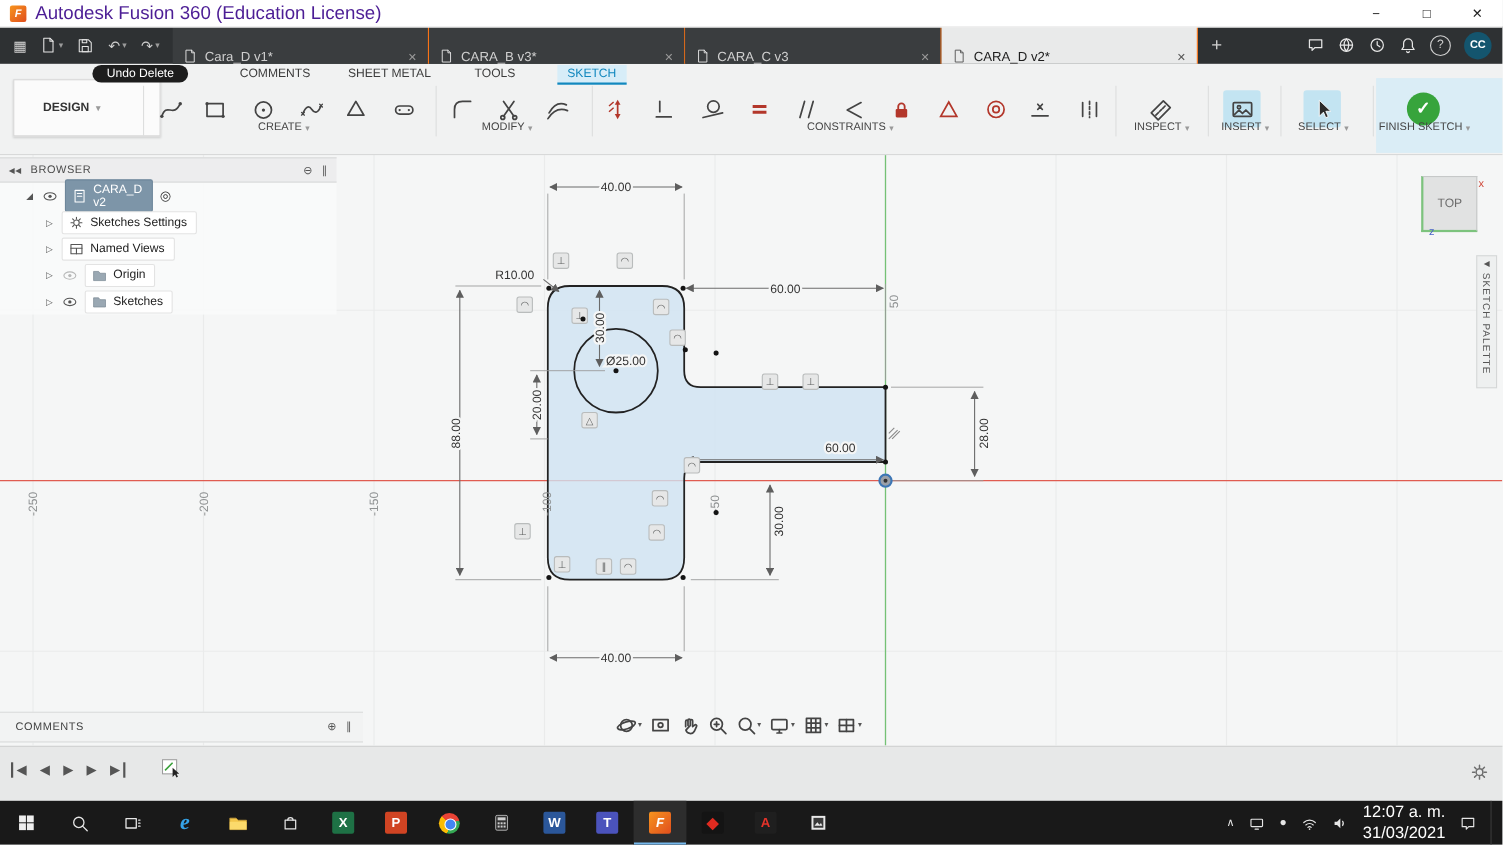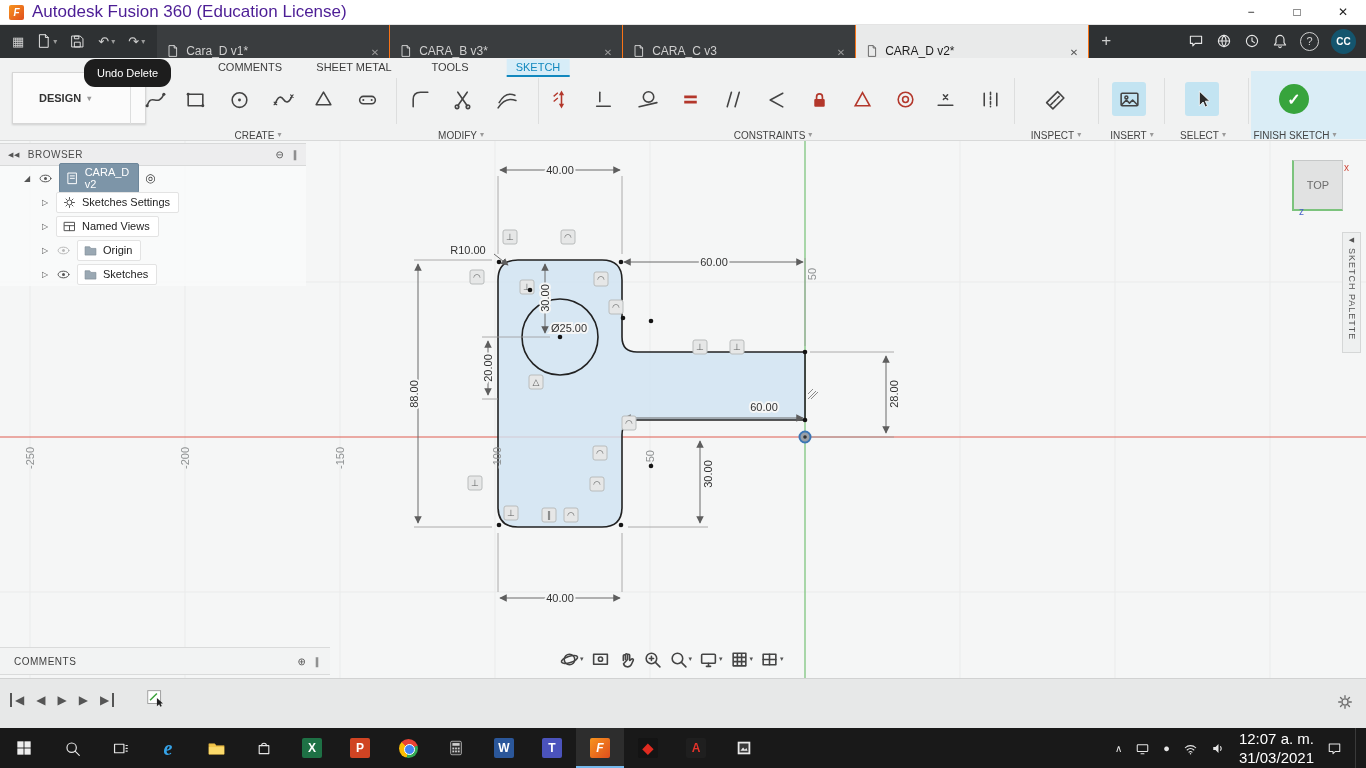--- a/index.html
+++ b/index.html
@@ -40,26 +40,26 @@
 
   
   .toolbar{position:absolute;top:58px;left:0;width:100%;height:82px;background:#f1f2f2;
     border-bottom:1px solid #d8d9d9;z-index:40}
   .menu-item{position:absolute;top:1px;transform:translateX(-50%);font-size:11px;color:#3c3c3c;
     padding:2px 9px;white-space:nowrap}
   .menu-item.active{color:#1288be;background:#d7edf8;border-bottom:2px solid #1288be}
   .design-box{position:absolute;left:12px;top:14px;width:106px;height:50px;background:#fbfbfb;
     border:1px solid #d6d6d6;box-shadow:0 1px 2px rgba(0,0,0,.15);display:flex;align-items:center;
     padding-left:26px;font-size:11px;font-weight:bold;color:#333;gap:6px}
-  .toast{position:absolute;left:84px;top:1px;height:28px;padding:0 13px;background:#1d1d1d;color:#fff;
+  .toast{position:absolute;left:84px;top:1px;height:16px;padding:0 13px;background:#1d1d1d;color:#fff;
     font-size:11px;border-radius:11px;display:flex;align-items:center;z-index:60;white-space:nowrap}
   .tbi{position:absolute;top:22px;width:38px;height:38px;display:flex;align-items:center;justify-content:center}
   .tbi svg{width:23px;height:23px}
-  .tbl{position:absolute;top:72px;transform:translateX(-50%);font-size:10px;color:#444;
-    display:flex;gap:3px;align-items:flex-start;white-space:nowrap}
+  .tbl{position:absolute;top:52px;transform:translateX(-50%);font-size:10px;color:#444;
+    display:flex;gap:3px;align-items:flex-end;white-space:nowrap}
   .tbsep{position:absolute;top:20px;height:46px;width:1px;background:#dddede}
   .finish-bg{position:absolute;left:1251px;top:13px;right:0;bottom:1px;background:#daedf6}
   .chip-blue{background:#c3e4f2;border-radius:3px}
   .finish-circle{width:30px;height:30px;border-radius:50%;background:#37a43c;color:#fff;
     font-size:16px;font-weight:bold;display:flex;align-items:center;justify-content:center}
 
   
   .canvas{position:absolute;top:140px;left:0;width:1366px;height:538px;background:#f5f6f6;overflow:hidden}
   .sketch-svg{position:absolute;left:0;top:0}
   .dim{stroke:#6b6b6b;stroke-width:1;fill:none}

